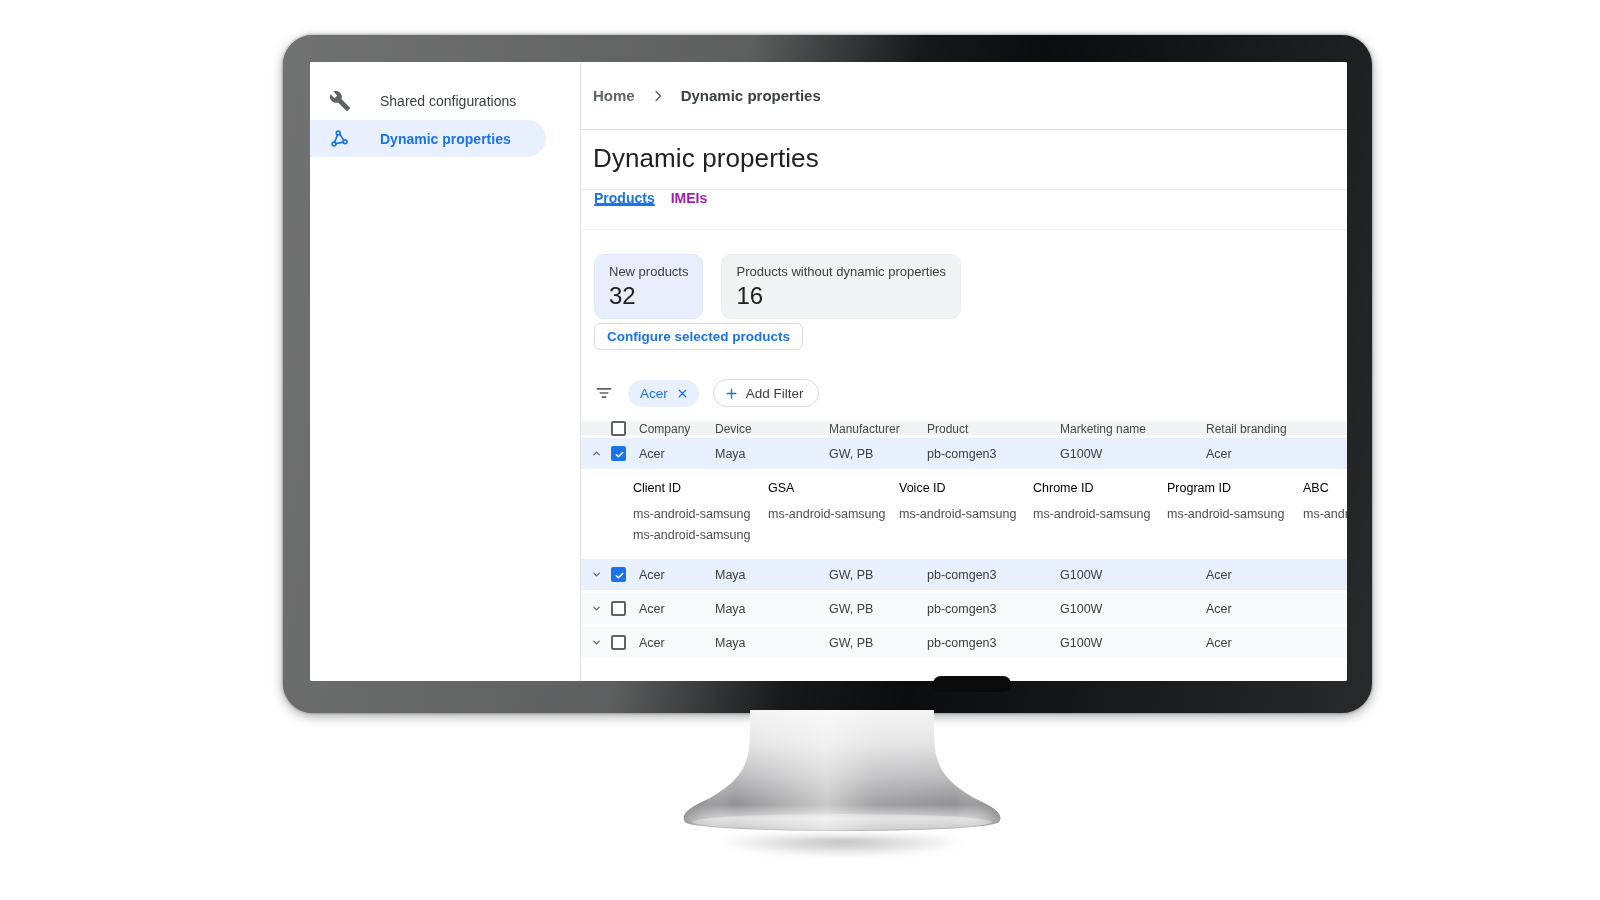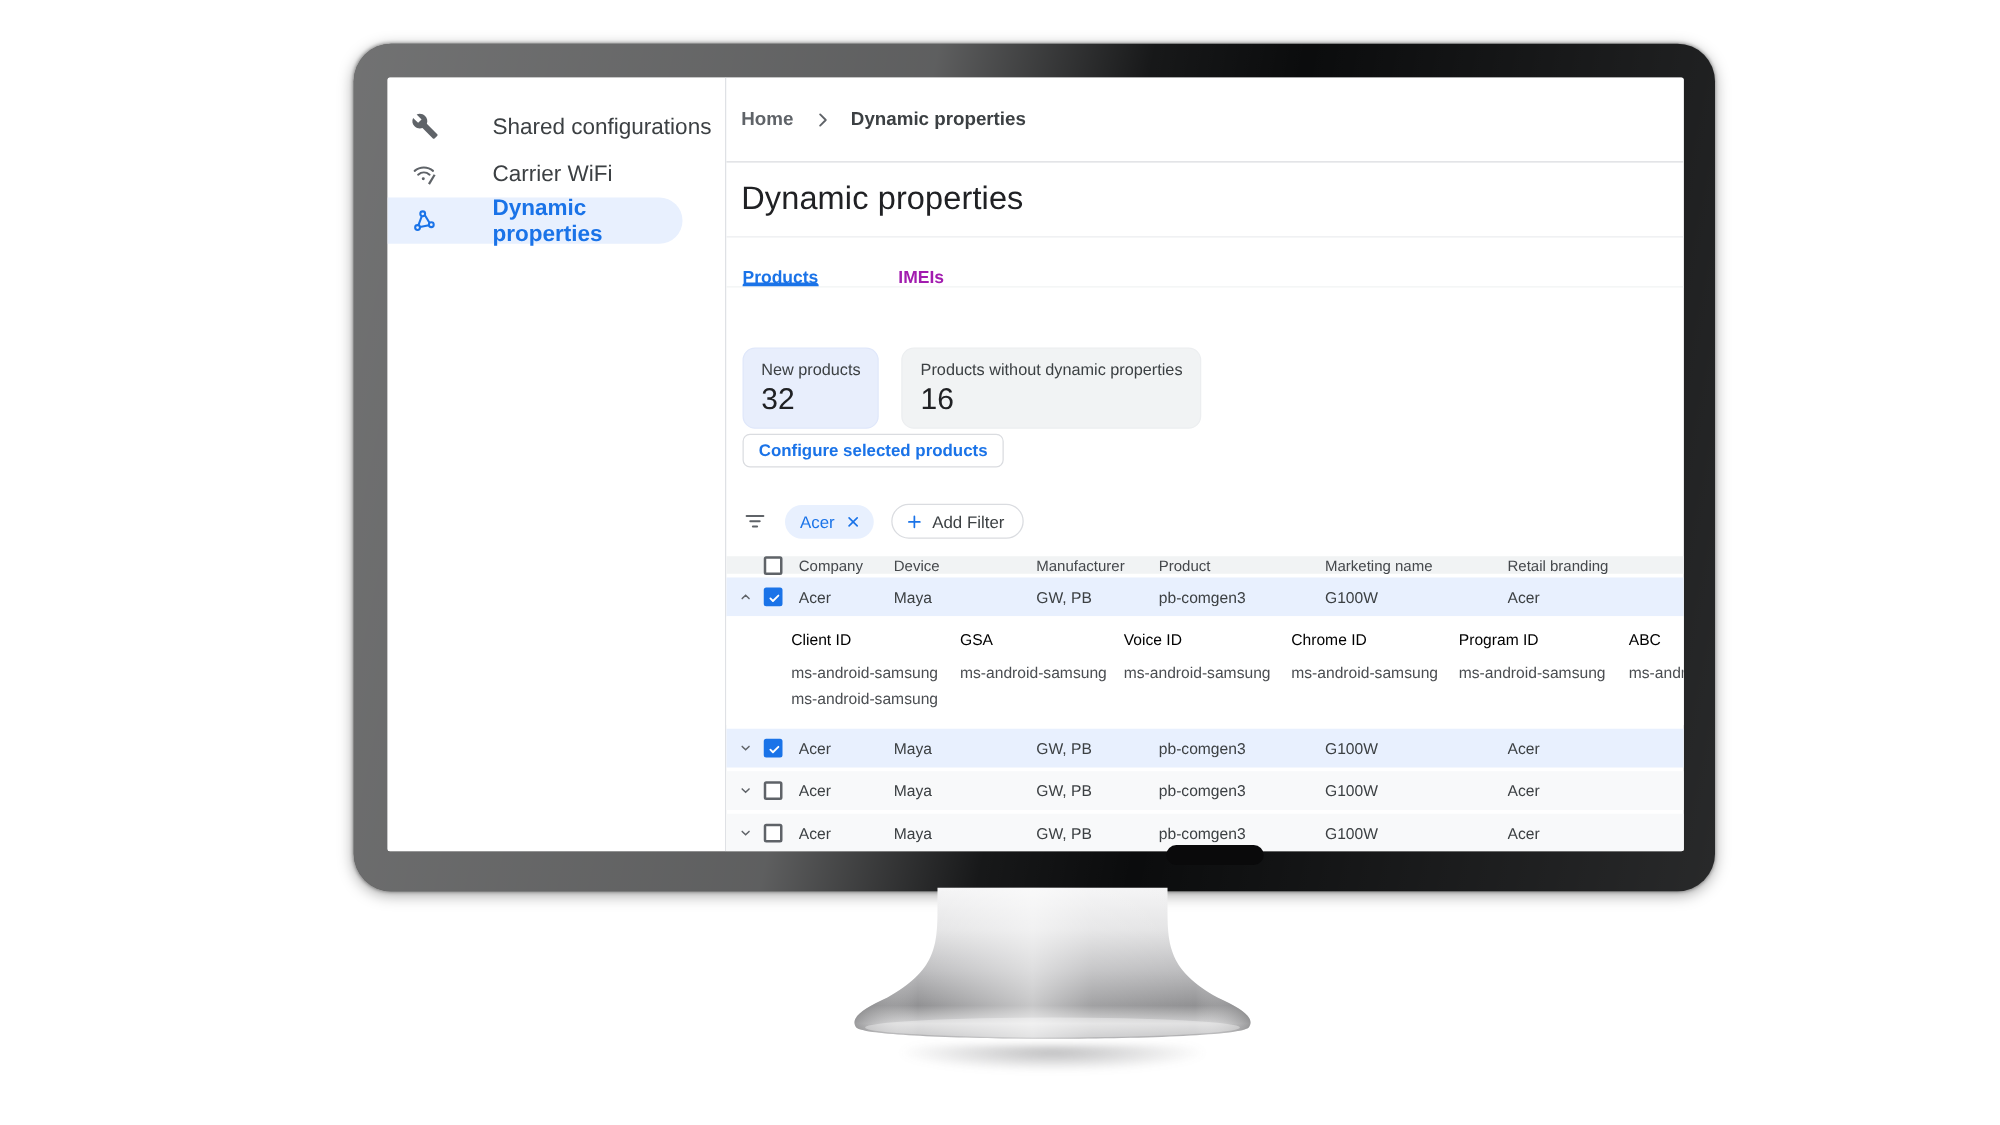--- a/index.html
+++ b/index.html
@@ -18,49 +18,49 @@
   .chin-tab { position:absolute; left:650px; bottom:21px; width:78px; height:16px;
               background:#0a0a0b; border-radius:8px; z-index:3; }
   .stand { position:absolute; left:672px; top:710px; width:340px; height:130px; }
   .stand-reflection { position:absolute; left:672px; top:836px; width:340px; height:34px;
               background:radial-gradient(ellipse 52% 62% at 50% 18%, rgba(70,70,74,0.35), rgba(255,255,255,0) 70%);
               filter:blur(3px); }
 
   
   .sidebar { width:270px; flex:0 0 270px; padding-top:20px; background:#fff; }
   .side-item { display:flex; align-items:center; height:38px; padding-left:19px; cursor:pointer;
-               color:#3c4043; font-size:18px;gap:14px; }
+               color:#3c4043; font-size:14px; }
   .side-item .si-icon { width:22px; height:22px; margin-right:29px; color:#5f6368; flex:0 0 22px; }
   .side-item.selected { background:#e8f0fe; color:#1a73e8; font-weight:bold; height:37px;
                margin-right:34px; border-radius:0 19px 19px 0; }
   .side-item.selected .si-icon { color:#1a73e8; }
   .si-icon svg { width:100%; height:100%; display:block; }
 
   
   .main { flex:1 1 auto; border-left:1px solid #dfe1e5; overflow:hidden; position:relative; background:#fff; }
   .breadcrumb { height:68px; display:flex; align-items:center; padding-left:12px;
                 border-bottom:1px solid #dadce0; font-size:15px;font-weight:bold; }
   .bc-home { color:#5f6368; cursor:pointer; }
   .bc-sep { width:18px; height:18px; color:#5f6368; margin:0 14px; }
   .bc-sep svg { width:100%; height:100%; display:block; }
   .bc-current { color:#3c4043; }
 
   .title-row { padding:13px 0 15px 12px; border-bottom:1px solid #ebedf0; }
   .page-title { font-size:26px; font-weight:400; color:#202124; letter-spacing:0.1px; }
 
-  .tabbar { display:flex; gap:64px; padding-left:13px; height:40px; align-items:flex-end;
+  .tabbar { display:flex; gap:16px; padding-left:13px; height:40px; align-items:flex-start;
             border-bottom:1px solid #f1f3f4; }
   .tab { position:relative; display:flex; align-items:center; font-size:14px; font-weight:bold;
          color:#a21caf; cursor:pointer; }
   .tab.active { color:#1a73e8; }
   .tab.active::after { content:""; position:absolute; left:0; right:0; bottom:0; height:3px;
          background:#1a73e8; border-radius:3px 3px 0 0; }
 
   .cards { display:flex; gap:18px; margin:24px 0 0 13px; }
-  .card { border-radius:10px; padding:9px 14px 8px 14px; min-height:62px; cursor:pointer;margin-top:24px; }
+  .card { border-radius:10px; padding:9px 14px 8px 14px; min-height:62px; cursor:pointer; }
   .card.blue { background:#e8eefc; border:1px solid #dfe7fa; }
   .card.gray { background:#f1f3f4; border:1px solid #eceef0; }
   .card-label { font-size:13px; color:#3c4043; }
   .card-value { font-size:24px; color:#202124; margin-top:3px; }
 
   .configure-btn { display:inline-flex; align-items:center; margin:4px 0 0 13px; height:27px;
                    padding:0 12px; background:#fff; border:1px solid #dadce0; border-radius:6px;
                    color:#1a73e8; font-size:13.5px; font-weight:bold; cursor:pointer; }
 
   .filter-row { display:flex; align-items:center; gap:14px; margin:29px 0 0 13px; height:28px; }
@@ -105,31 +105,20 @@
     <div class="screen">
 
       <aside class="sidebar">
         <div class="side-item">
           <span class="si-icon">
             <svg viewBox="0 0 24 24">
                 <path fill="currentColor" d="M22.7 19l-9.1-9.1c.9-2.3.4-5-1.5-6.9C10.1 1 7.1.6 4.7 1.7L9 6 6 9 1.6 4.7C.4 7.1.9 10.1 2.9 12.1c1.9 1.9 4.6 2.4 6.9 1.5l9.1 9.1c.4.4 1 .4 1.4 0l2.3-2.3c.5-.4.5-1.1.1-1.4z"></path>
               </svg>
           </span>
           <span>Shared configurations</span>
-        </div>
-        <div class="side-item">
-          <span class="si-icon">
-            <svg viewBox="0 0 24 24" fill="none" stroke="currentColor" stroke-width="1.8" stroke-linecap="round">
-              <path d="M3 9.5C7.5 5.5 14.5 5.5 19 9.5"></path>
-              <path d="M6 12.8C9 10.2 13 10.2 16 12.8"></path>
-              <circle cx="10.5" cy="16.4" r="1.3" fill="currentColor" stroke="none"></circle>
-              <path d="M14.6 20.6L19.6 12.4 21.2 13.4 16.3 21.5 Z" fill="currentColor" stroke="none"></path>
-            </svg>
-          </span>
-          <span>Carrier WiFi</span>
         </div>
         <div class="side-item selected">
           <span class="si-icon">
             <svg viewBox="0 0 24 24" fill="none" stroke="currentColor" stroke-width="1.8">
               <circle cx="10" cy="5.5" r="2.1"></circle>
               <circle cx="5.5" cy="17.5" r="2.1"></circle>
               <circle cx="17.5" cy="15" r="2.1"></circle>
               <path d="M9.2 7.5L6.2 15.6"></path>
               <path d="M11.8 6.6L15.9 13.3"></path>
               <path d="M7.6 17.1L15.4 15.4"></path>

